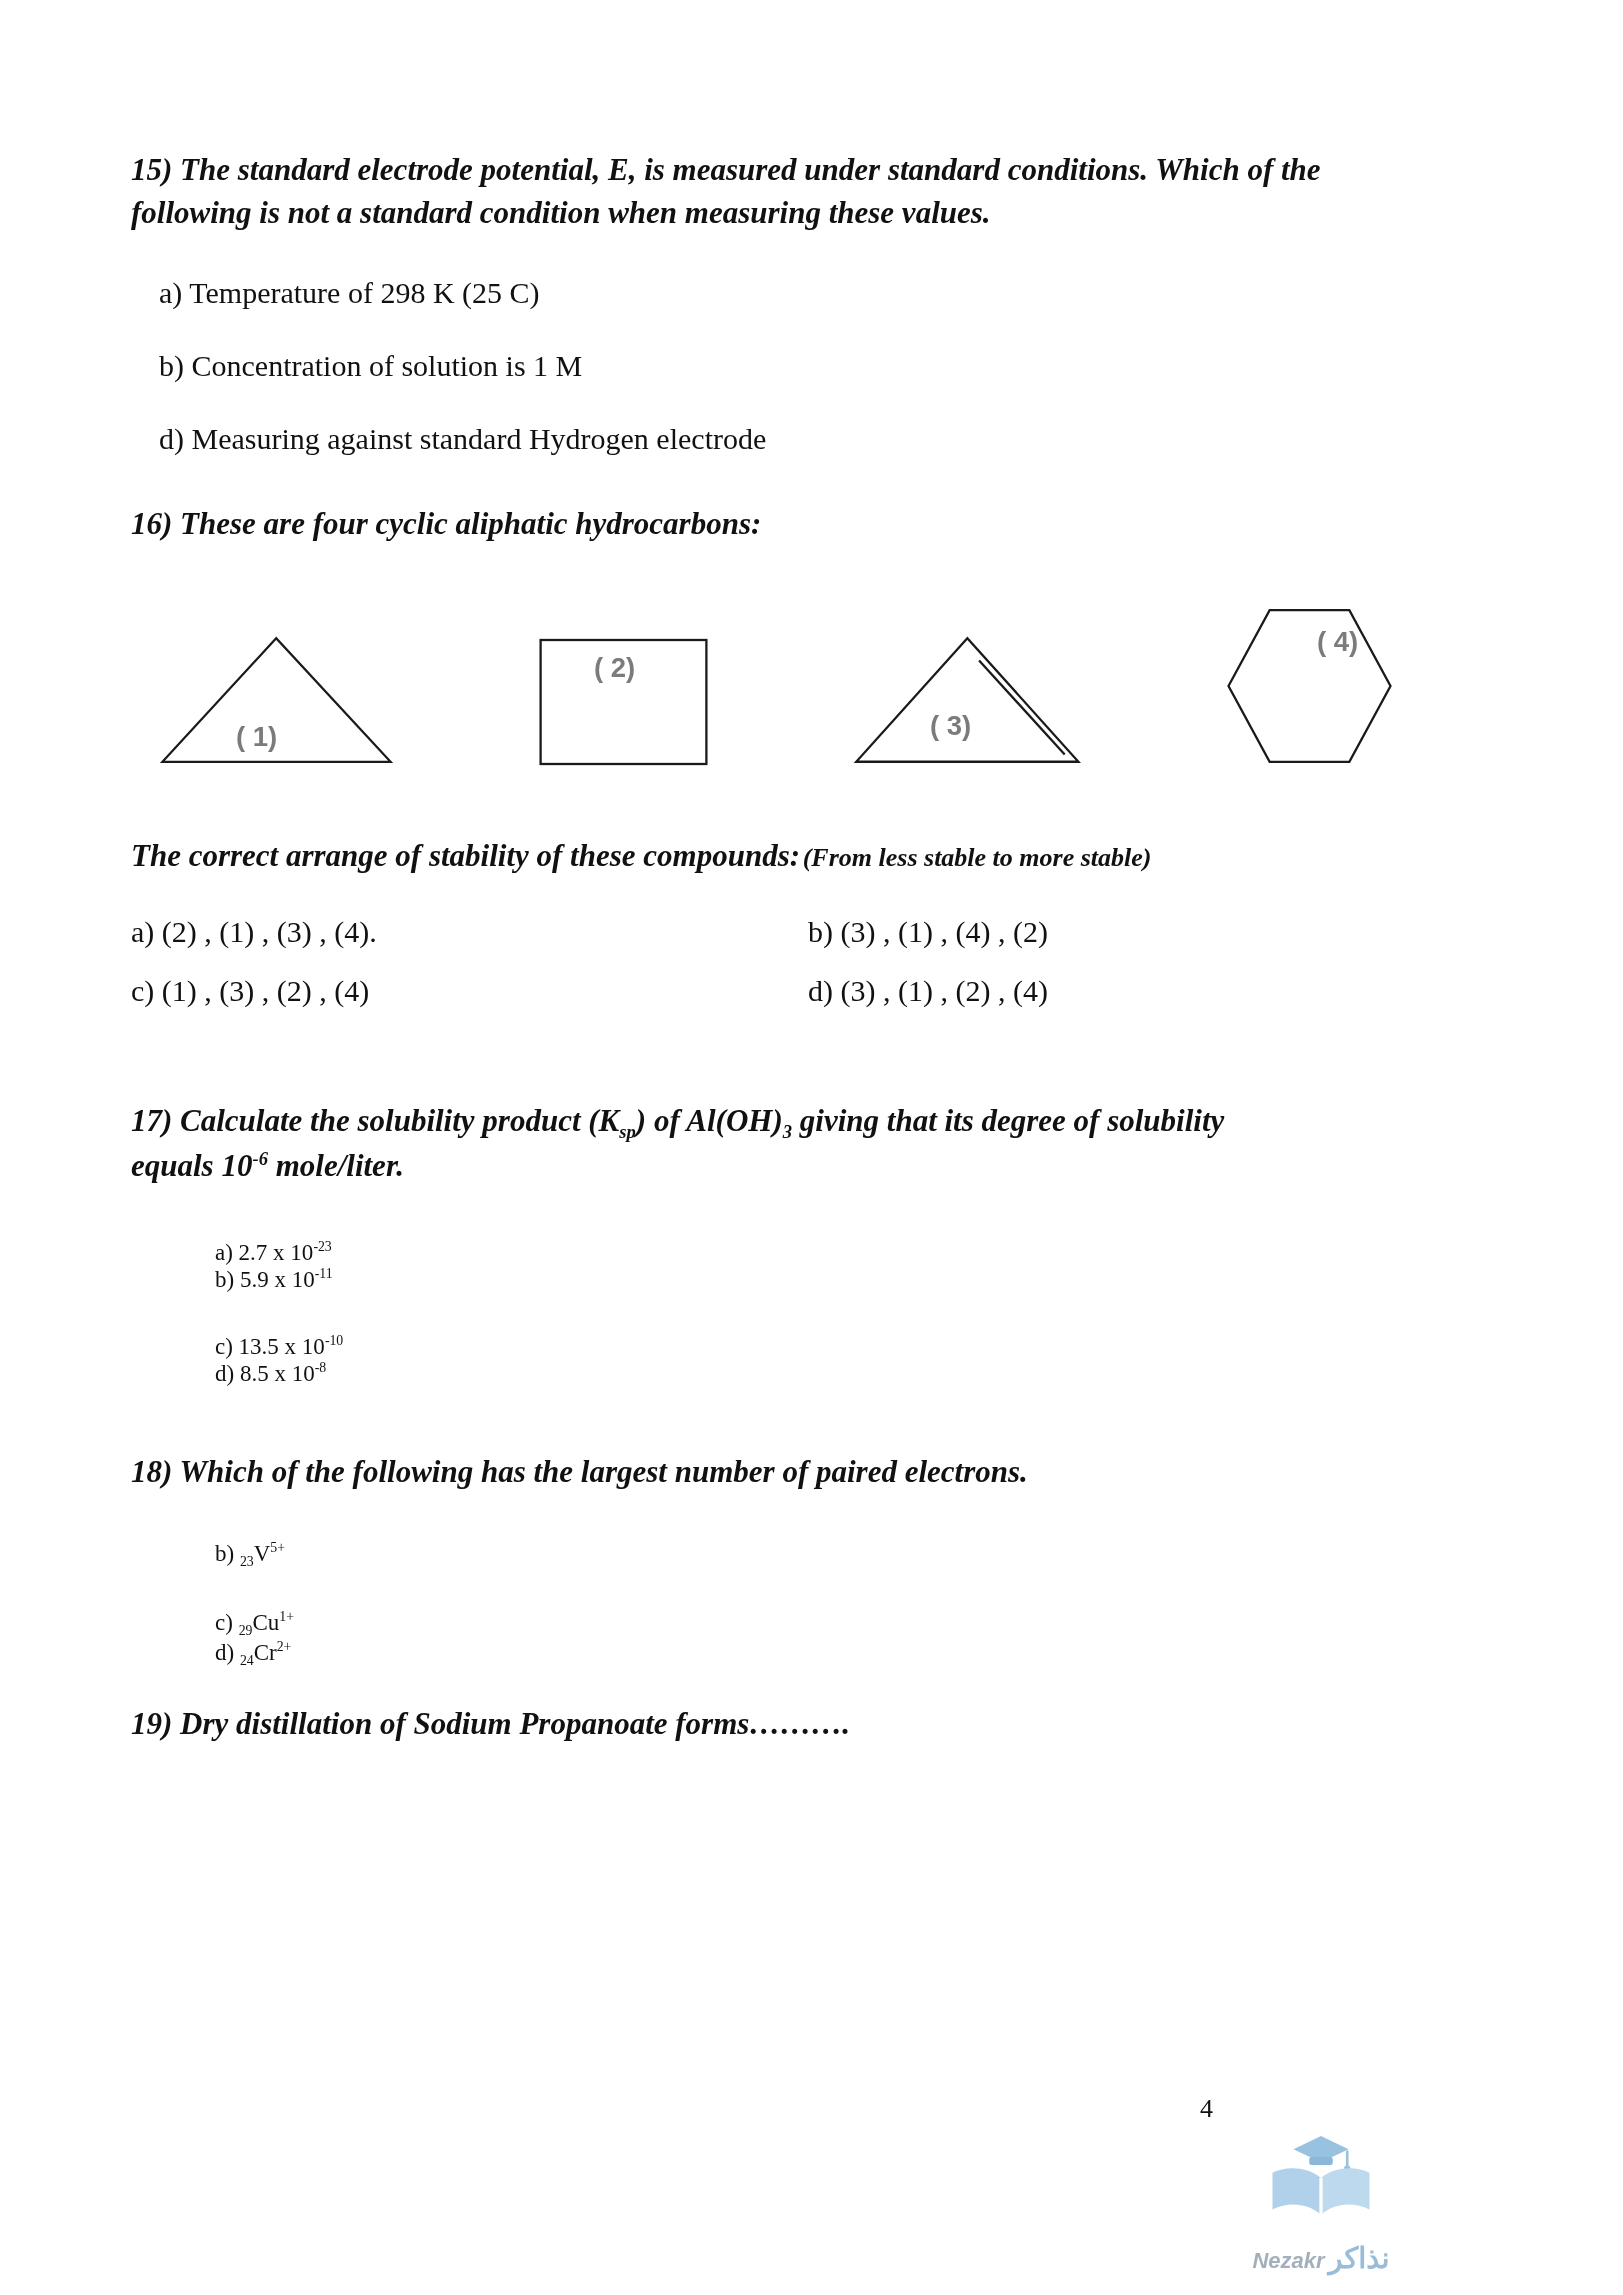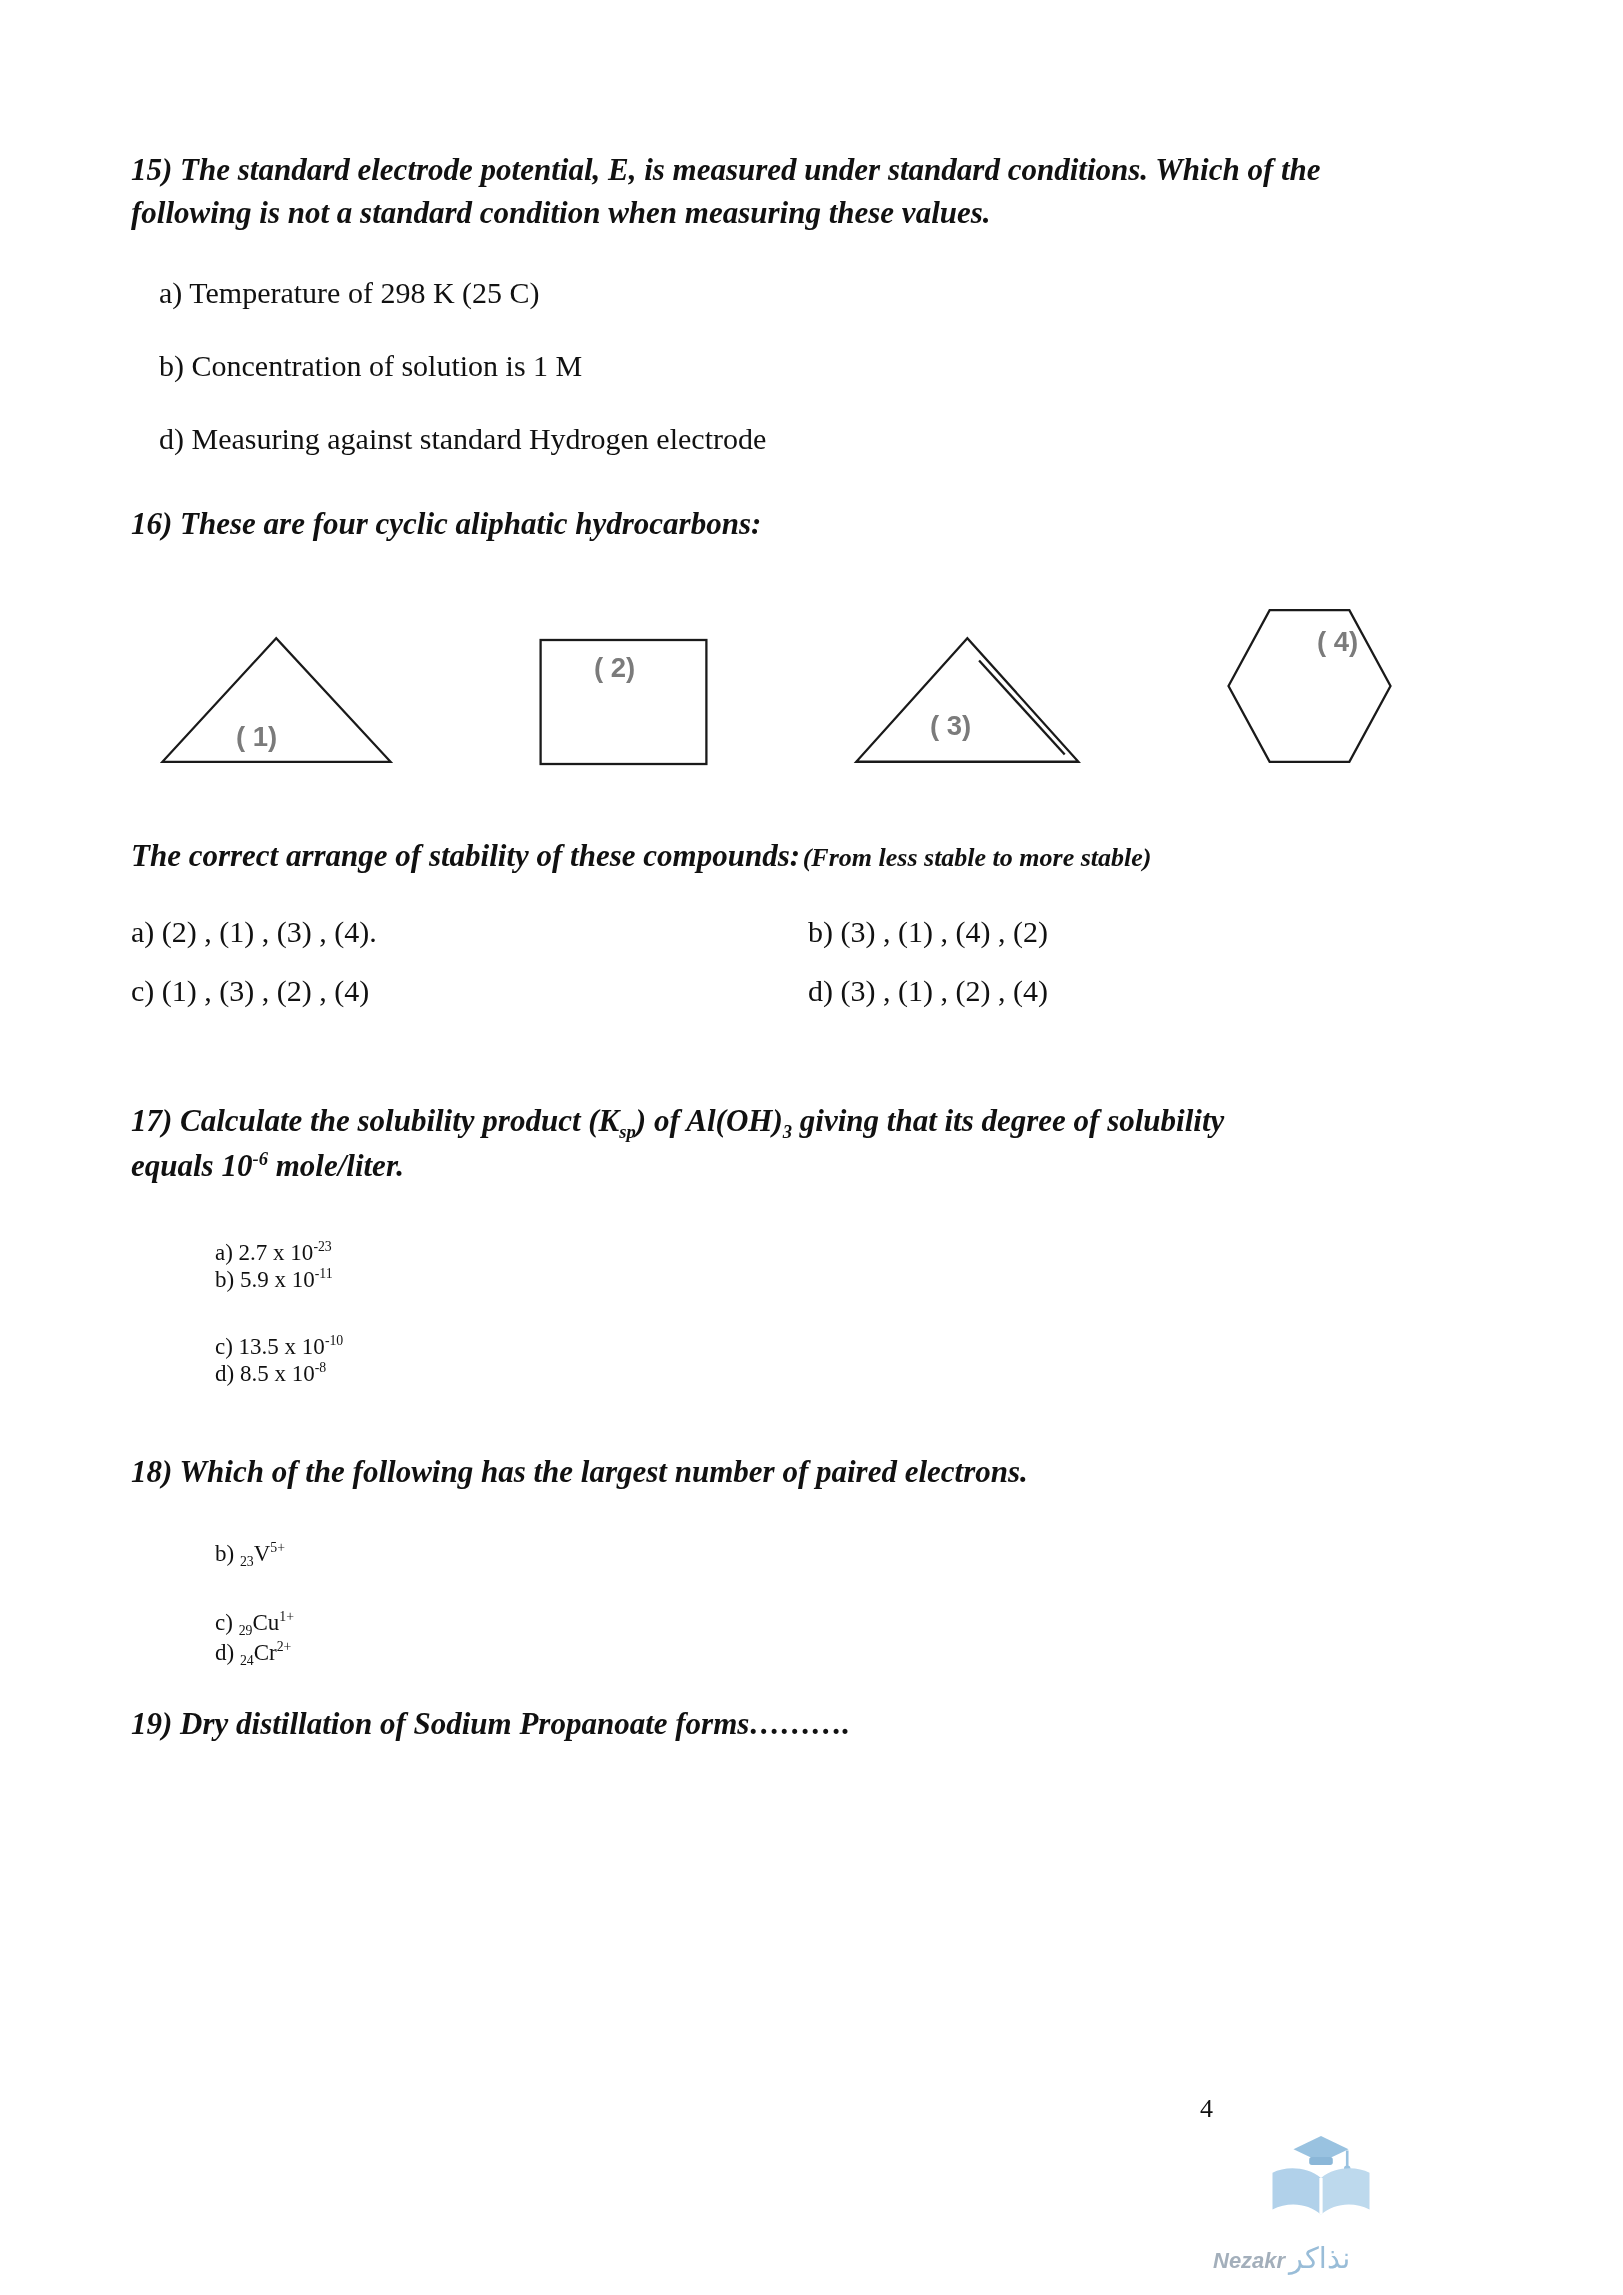--- a/index.html
+++ b/index.html
@@ -72,31 +72,31 @@
 
   .page-number {
     position:absolute; right:247px; bottom:171px;
     font-size:26px; color:#111;
   }
   .logo {
     position:absolute; right:31px; bottom:19.6px;
     width:216px; text-align:center; opacity:0.9;
   }
   .logo-text {
-    display:flex; align-items:baseline; gap:3.9px;
+    display:flex; align-items:baseline; justify-content:center; gap:3.9px;
     margin-top:15px;
   }
   .logo-latin {
     font-family:"Liberation Sans", sans-serif;
     font-weight:bold; font-style:italic;
     font-size:22px; color:#9aa7b4;
   }
   .logo-arabic {
     font-family:"Liberation Sans", sans-serif;
-    font-weight:normal;
+    font-weight:bold;
     font-size:29px; color:#8fb6d4;
   }
 </style>
 </head>
 <body>
 
 <div class="page">
   <div class="content">
 
     <div class="q-heading">15) The standard electrode potential, E, is measured under standard conditions. Which of the following is not a standard condition when measuring these values.</div>

